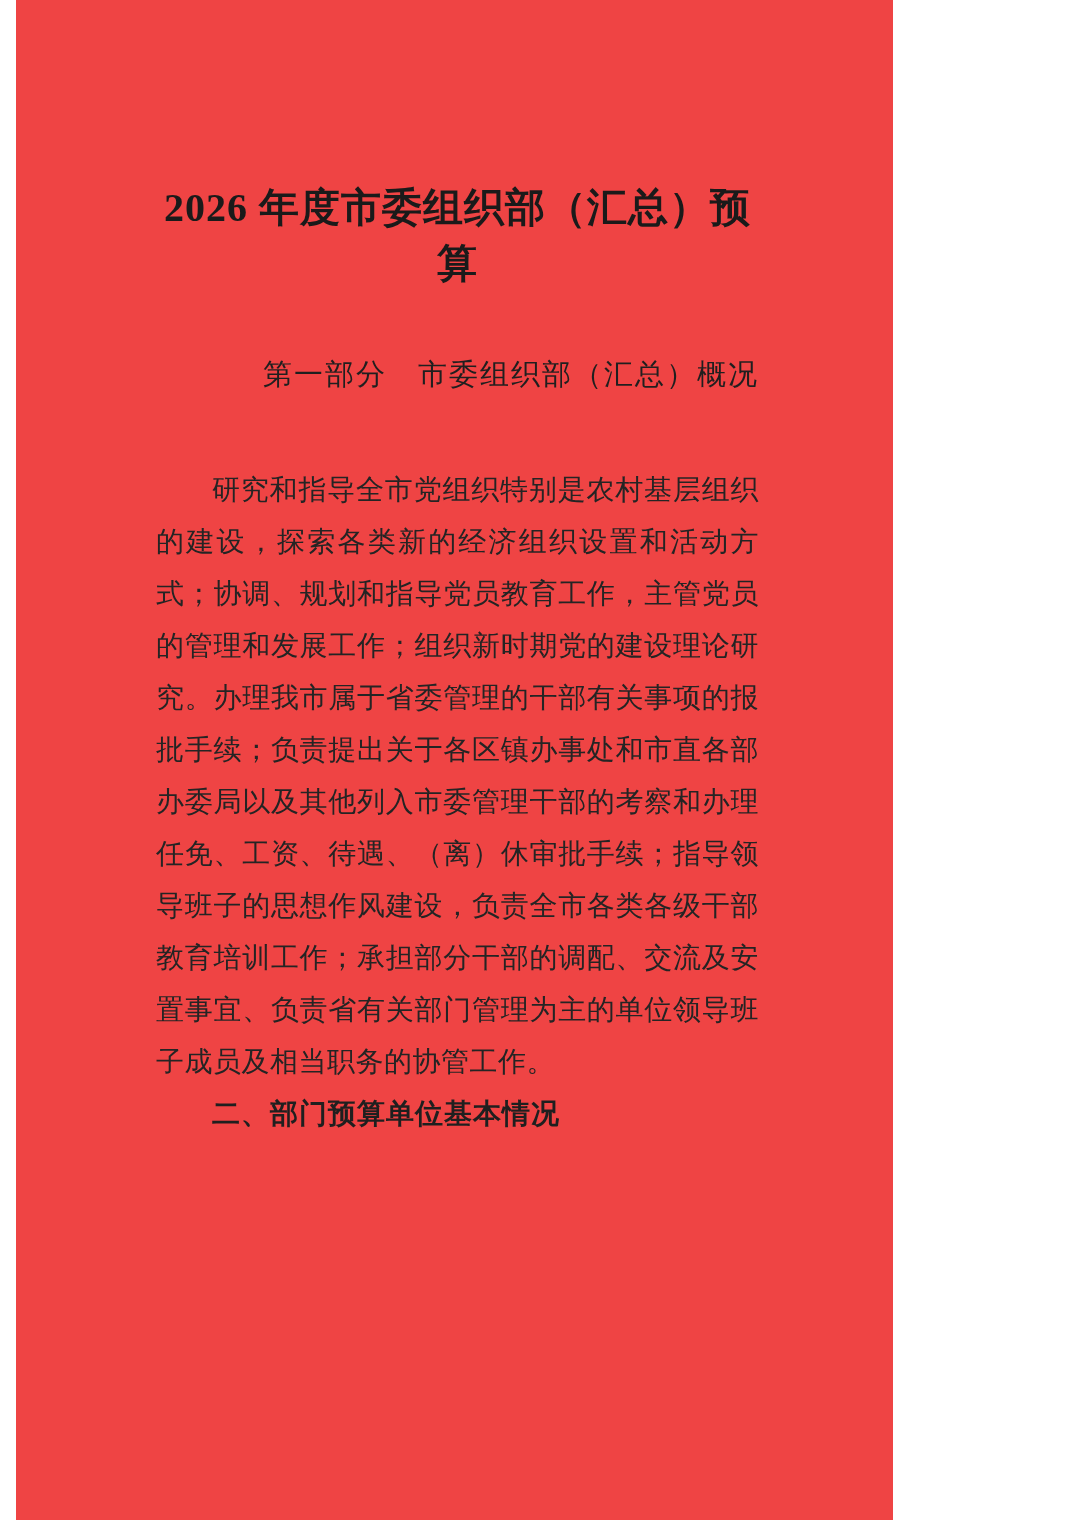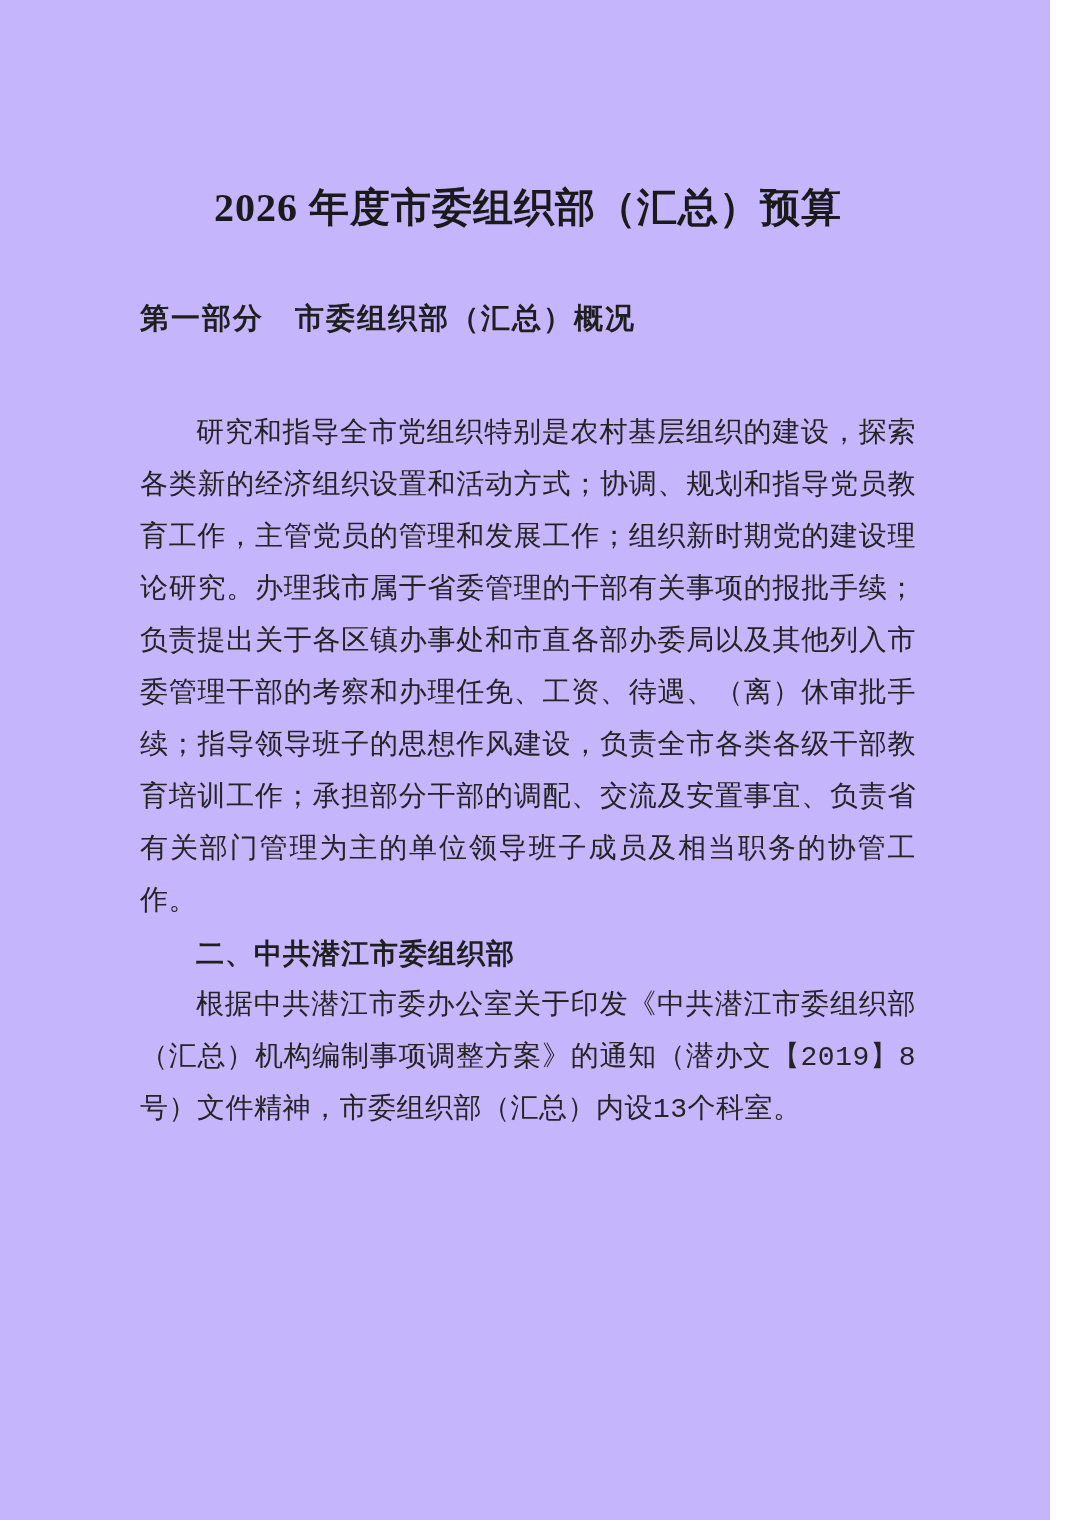--- a/index.html
+++ b/index.html
@@ -7,25 +7,26 @@
     padding: 0;
     background: #ffffff;
   }
   body {
     width: 1074px;
     height: 1520px;
     position: relative;
   }
   .page {
     box-sizing: border-box;
-    width: 1050px;
+    width: 877px;
     height: 1520px;
     padding: 0 134px 0 140px;
-    background: #c4b5fd;
+    background: #ef4444;
     overflow: hidden;
+    margin-left: 16px;
   }
   .doc-title {
     margin: 180px 0 0 0;
     font-family: "Liberation Serif", "DejaVu Serif", serif;
     font-weight: 700;
     font-size: 40px;
     line-height: 56px;
     text-align: center;
     color: #1a1a1a;
     letter-spacing: 1px;
@@ -37,43 +38,43 @@
     font-size: 28px;
     line-height: 58px;
     color: #242424;
     text-align: justify;
     text-indent: 2em;
     letter-spacing: 1px;
   }
   .part-heading {
     margin: 62px 0 0 0;
     font-family: "Liberation Sans", "DejaVu Sans", sans-serif;
-    font-weight: 700;
+    font-weight: 400;
     font-size: 29px;
     line-height: 40px;
-    text-align: left;
+    text-align: right;
     color: #1f1f1f;
     letter-spacing: 2px;
   }
   .section-flow {
     margin-top: 70px;
   }
   .sub-heading {
     margin: 0;
     font-family: "Liberation Sans", "DejaVu Sans", sans-serif;
     font-weight: 700;
     font-size: 28px;
     line-height: 52px;
     color: #1f1f1f;
     text-indent: 2em;
     letter-spacing: 1px;
   }
   .body-para {
     margin: 0;
-    font-family: Liberation Mono, monospace;
+    font-family: Liberation Serif, serif;
     font-weight: 400;
     font-size: 28px;
     line-height: 52px;
     color: #242424;
     text-align: justify;
     text-indent: 2em;
     letter-spacing: 0.5px;
   }
 </style>
 </head>
@@ -84,19 +85,18 @@
   <h1 class="doc-title">2026 年度市委组织部（汇总）预算</h1>
 
 
   <h2 class="part-heading">第一部分　市委组织部（汇总）概况</h2>
 
   <div class="section-flow">
 
 
     <p class="body-para">研究和指导全市党组织特别是农村基层组织的建设，探索各类新的经济组织设置和活动方式；协调、规划和指导党员教育工作，主管党员的管理和发展工作；组织新时期党的建设理论研究。办理我市属于省委管理的干部有关事项的报批手续；负责提出关于各区镇办事处和市直各部办委局以及其他列入市委管理干部的考察和办理任免、工资、待遇、（离）休审批手续；指导领导班子的思想作风建设，负责全市各类各级干部教育培训工作；承担部分干部的调配、交流及安置事宜、负责省有关部门管理为主的单位领导班子成员及相当职务的协管工作。</p>
 
-    <h3 class="sub-heading">二、中共潜江市委组织部</h3>
+    <h3 class="sub-heading">二、部门预算单位基本情况</h3>
 
-    <p class="body-para">根据中共潜江市委办公室关于印发《中共潜江市委组织部（汇总）机构编制事项调整方案》的通知（潜办文【2019】8号）文件精神，市委组织部（汇总）内设13个科室。</p>
 
   </div>
 
 </div>
 
 </body></html>

